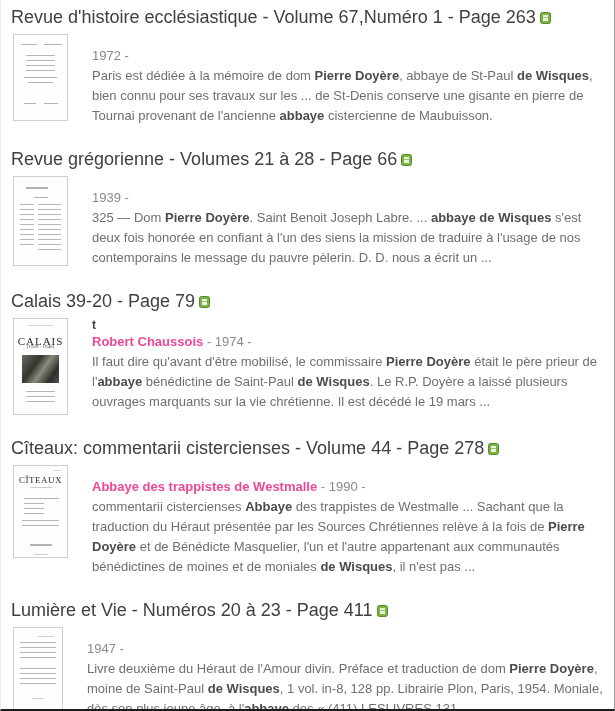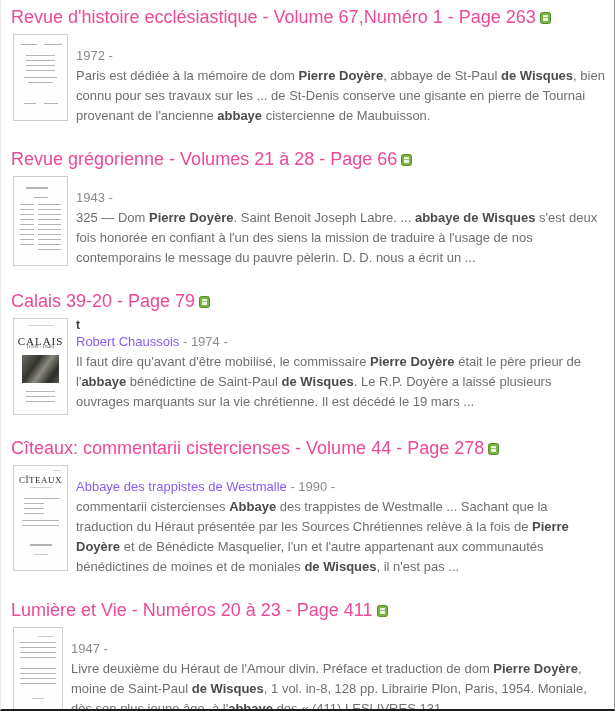--- a/index.html
+++ b/index.html
@@ -13,48 +13,48 @@
     width: 615px; height: 711px;
     border-right: 1px solid #9a9a9a;
     border-bottom: 2px solid #1c1c1c;
     border-left: 1px solid #ededed;
     padding: 6px 4px 0 10px;
     overflow: hidden;
     background: #fff;
   }
   .result { margin-bottom: 22px; }
   .title-line { font-size: 18px; line-height: 22px; margin-bottom: 5px; white-space: nowrap; }
-  a.title-link { color: #ec4899; text-decoration: none; cursor: pointer; }
+  a.title-link { color: #404040; text-decoration: none; cursor: pointer; }
   .book-icon { display: inline-block; vertical-align: -1px; margin-left: 4px; }
   .row { display: flex; align-items: flex-start; }
   .thumb {
     position: relative; flex: 0 0 auto;
     width: 55px; margin-left: 2px;
     background: #fefefe; border: 1px solid #cfcfcf;
     overflow: hidden;
   }
   .h87 { height: 87px; } .h90 { height: 90px; } .h97 { height: 97px; }
-  .h103 { height: 106px; } .h89 { height: 89px; width: 50px; }
+  .h103 { height: 93px; } .h89 { height: 89px; width: 50px; }
   .ln { position: absolute; background: #9a9a9a; opacity: .75; }
   .lines-block { position: absolute; opacity: .65;
     background: repeating-linear-gradient(to bottom, #8f8f8f 0 1px, transparent 1px 5px); }
   .cv-title { position: absolute; left: 0; right: 0; text-align: center;
     font-family: "Liberation Serif", serif; color: #2b2b2b; }
   .calais-title { top: 16px; font-size: 11px; letter-spacing: 1px; }
   .calais-sub { top: 25px; font-size: 5px; letter-spacing: 0; color: #444; }
   .calais-img { position: absolute; left: 8px; right: 8px; top: 36px; height: 28px;
     background: linear-gradient(125deg, #6b6b66 0%, #35352f 35%, #8a8a80 55%, #2c2c28 80%, #555);
   }
   .citeaux-title { top: 9px; font-size: 9px; letter-spacing: .5px; }
-  .text-col { flex: 1 1 auto; margin-left: 8px; padding-top: 12px;
+  .text-col { flex: 1 1 auto; margin-left: 24px; padding-top: 12px;
     font-size: 13px; line-height: 20px; color: #6f6f6f; max-width: 532px; }
   .text-col.has-frag { padding-top: 0; }
   .frag { font-size: 12px; line-height: 14px; color: #3f3f3f; font-weight: bold; }
   .meta { color: #8a8a8a; }
-  a.author-link { color: #8b5cf6; text-decoration: none; cursor: pointer; }
+  a.author-link { color: #ec4899; text-decoration: none; cursor: pointer; font-weight: bold; }
   .snippet b { color: #4c4c4c; font-weight: bold; }
 </style>
 </head>
 <body>
 
 <div id="frame">
 
   <div class="result">
     <div class="title-line">
       <a class="title-link">Revue d'histoire ecclésiastique - Volume 67,Numéro 1 - Page 263</a><span class="book-icon"><svg width="11" height="12" viewBox="0 0 11 12">
@@ -89,21 +89,21 @@
           </svg></span>
     </div>
     <div class="row">
       <div class="thumb h90">
         <div class="ln" style="top:10px;left:12px;width:22px;height:2px"></div>
         <div class="ln" style="top:20px;left:20px;width:14px;height:1px"></div>
         <div class="lines-block" style="top:27px;left:6px;width:14px;height:45px"></div>
         <div class="lines-block" style="top:27px;left:24px;right:6px;height:50px"></div>
       </div>
       <div class="text-col">
-        <div class="meta">1943 -</div>
+        <div class="meta">1939 -</div>
         <div class="snippet"><span>325 — Dom </span><b>Pierre Doyère</b><span>. Saint Benoit Joseph Labre. ... </span><b>abbaye de Wisques</b><span> s'est deux fois honorée en confiant à l'un des siens la mission de traduire à l'usage de nos contemporains le message du pauvre pèlerin. D. D. nous a écrit un ...</span></div>
       </div>
     </div>
   </div>
 
   <div class="result">
     <div class="title-line">
       <a class="title-link">Calais 39-20 - Page 79</a><span class="book-icon"><svg width="11" height="12" viewBox="0 0 11 12">
             <rect x="0.5" y="0.5" width="10" height="11" rx="2" fill="#7cb342" stroke="#558b2f"></rect>
             <rect x="3" y="3" width="5" height="6" fill="#eaf3dd"></rect>

